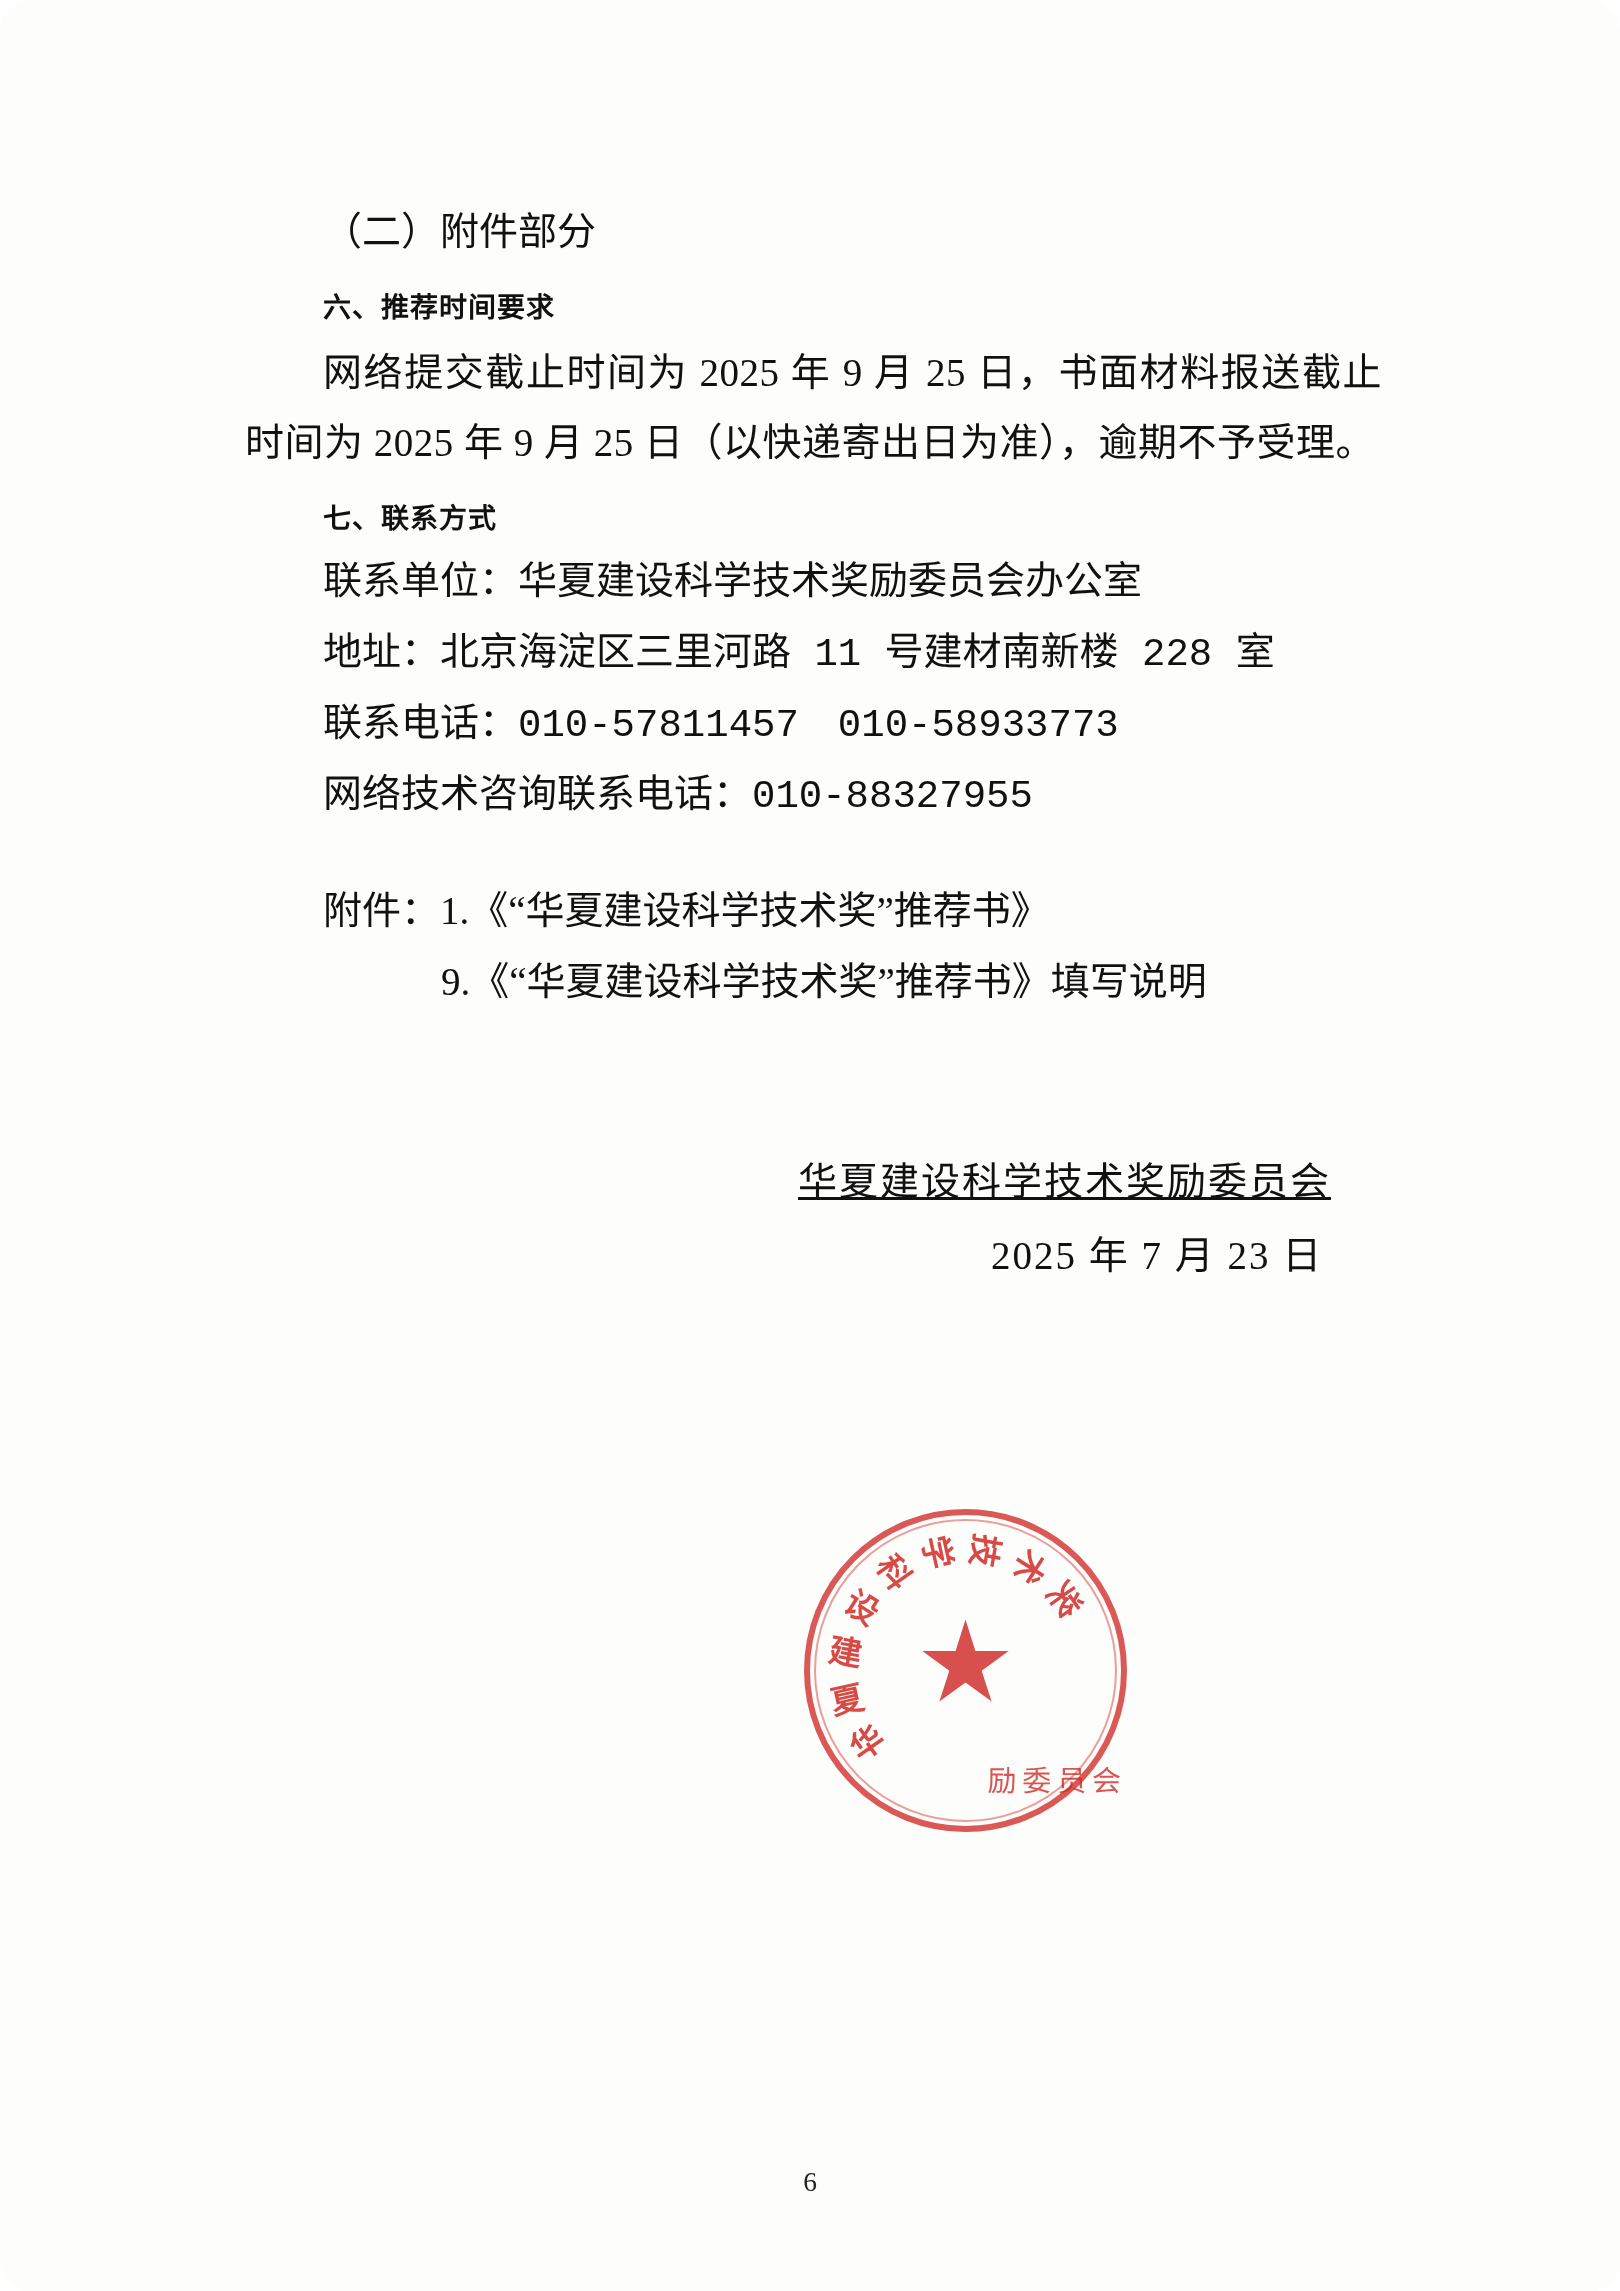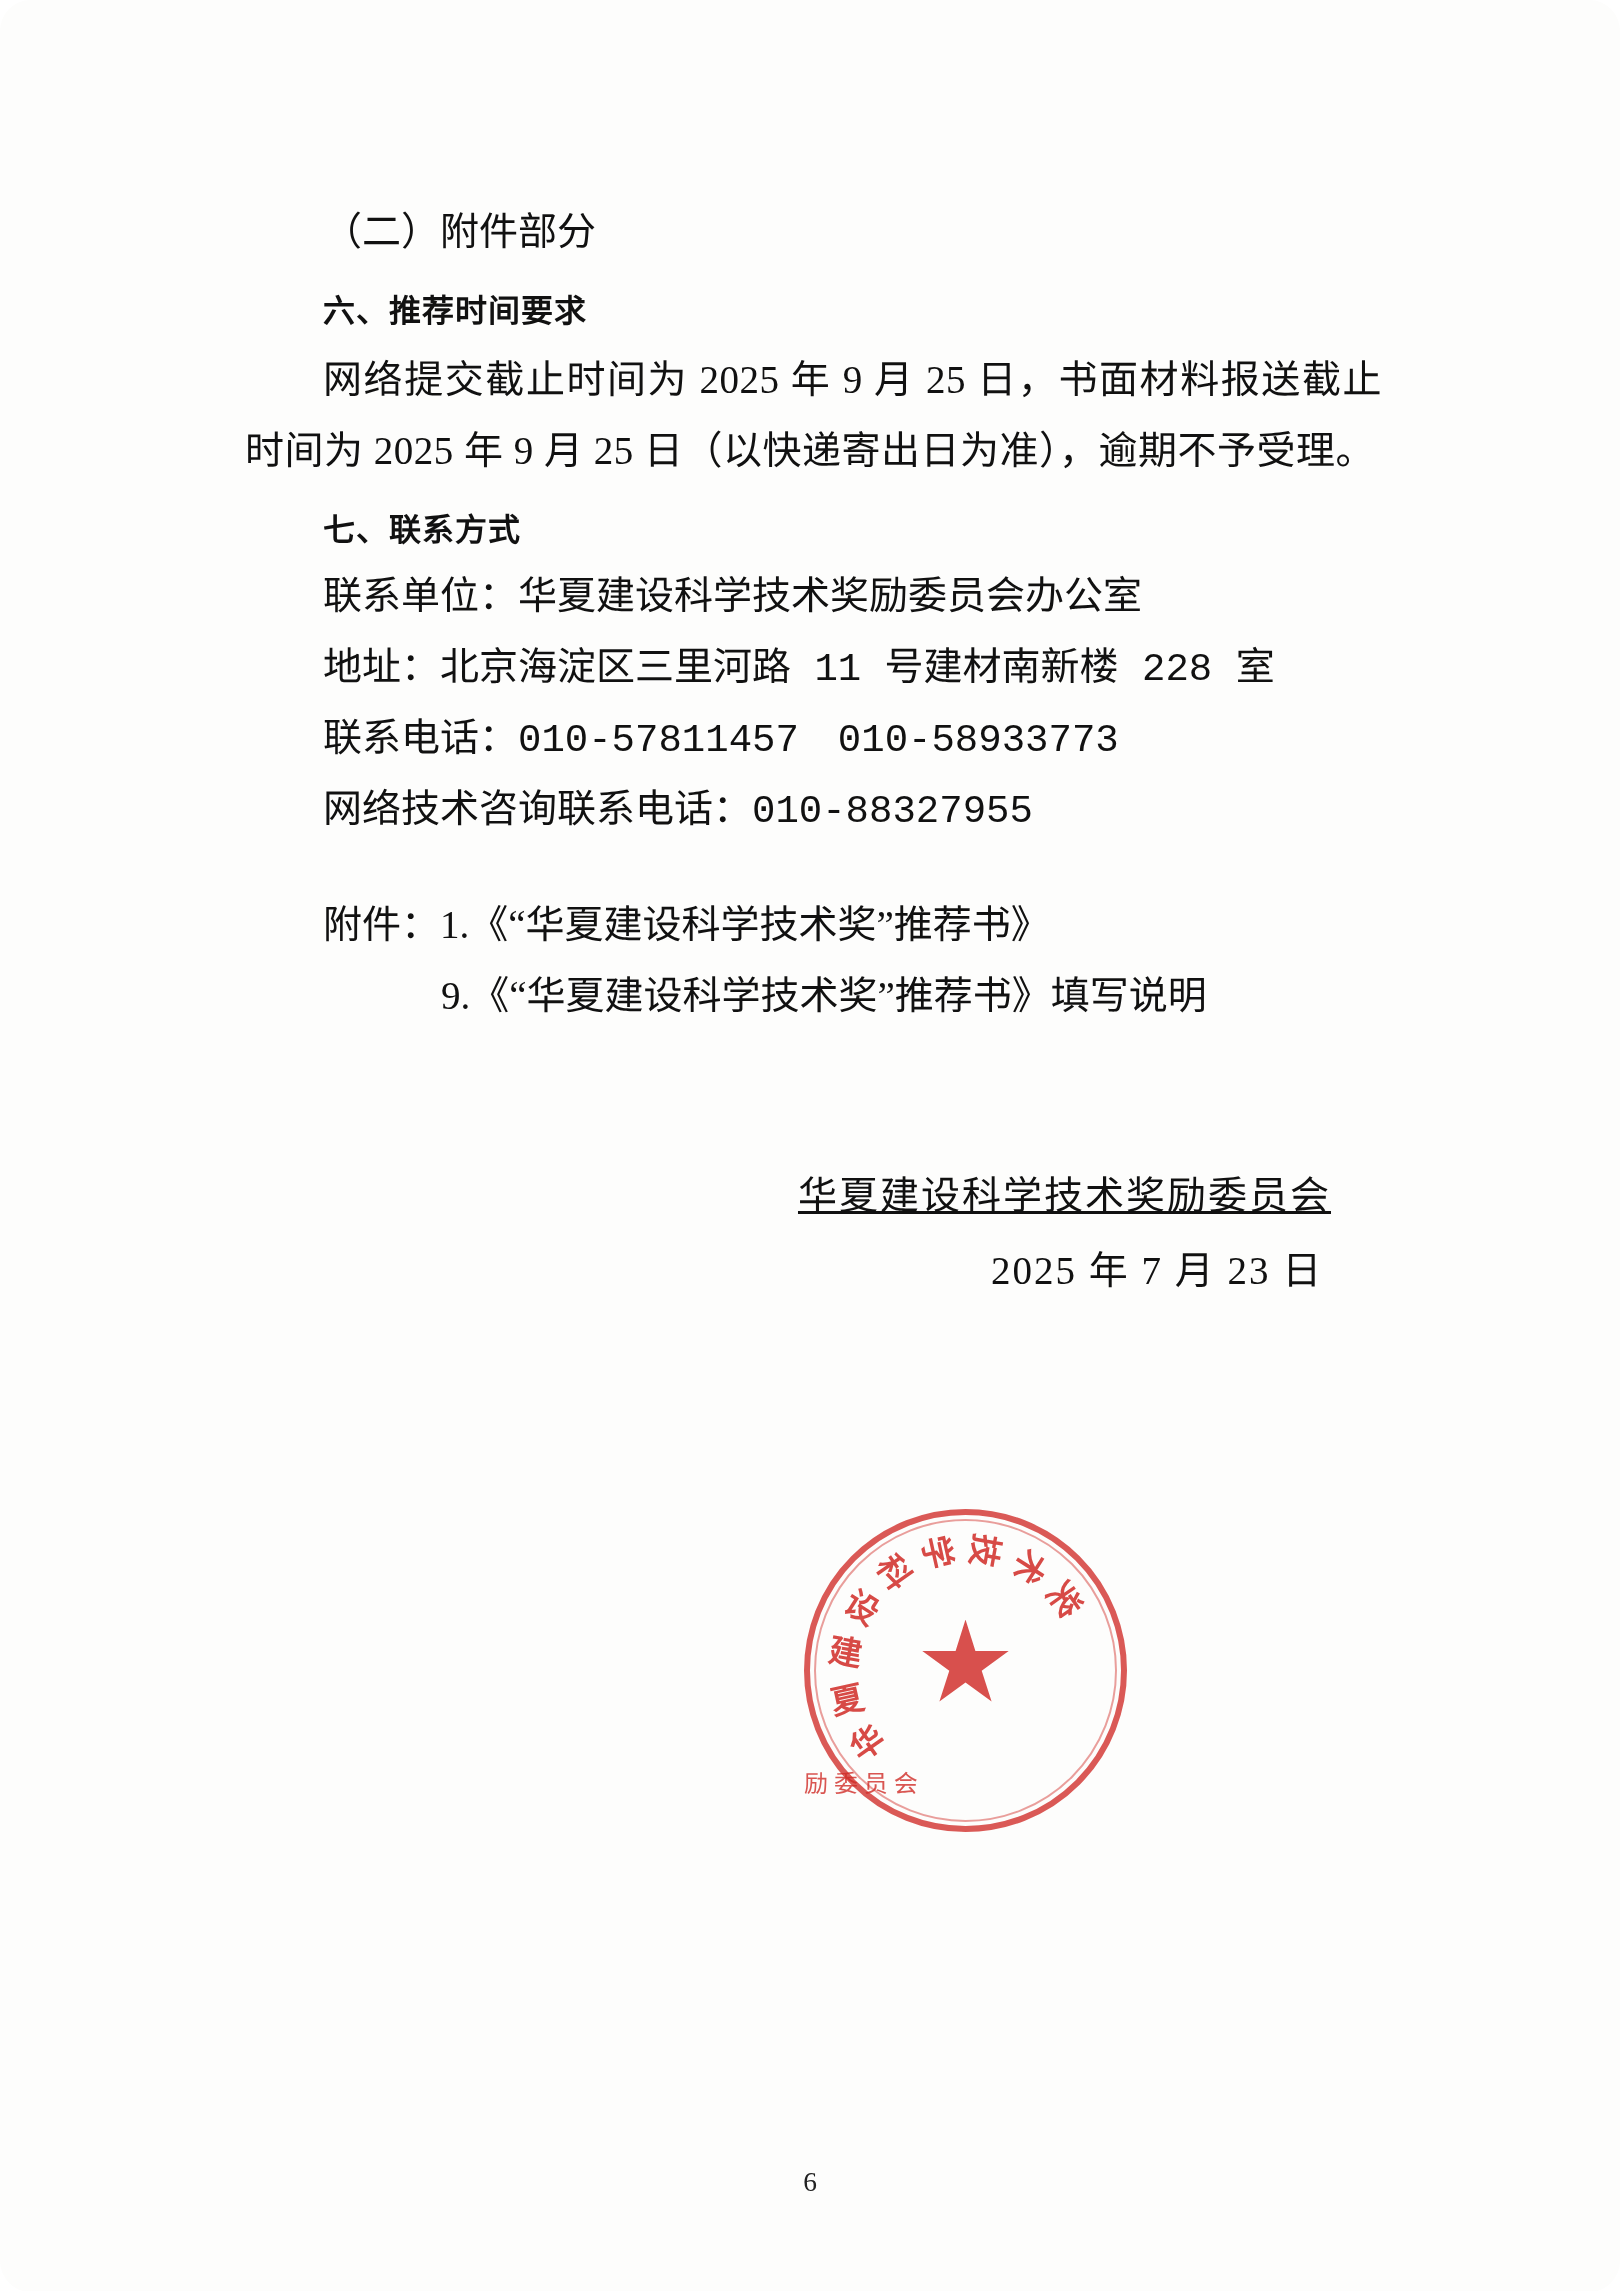--- a/index.html
+++ b/index.html
@@ -29,21 +29,21 @@
     line-height: 1.82;
     letter-spacing: 0.5px;
     margin: 0 0 5.9px 0;
     text-align: justify;
     text-justify: inter-ideograph;
   }
   .indent {
     text-indent: 78px;
   }
   .heading {
-    font-size: 32px;
+    font-size: 28px;
     font-weight: bold;
     line-height: 1.85;
     letter-spacing: 1px;
     margin: 13.7px 0 3.9px 0;
     text-indent: 78px;
     font-family: "DejaVu Sans", "Liberation Sans", sans-serif;
   }
   .sub-heading {
     font-size: 39px;
     line-height: 1.85;
@@ -135,23 +135,23 @@
     font-family: "DejaVu Sans", "Liberation Sans", sans-serif;
     font-weight: bold;
     transform-origin: 0 0;
     white-space: nowrap;
   }
   .seal .bottom-text {
     position: absolute;
     left: 0;
     right: 0;
     bottom: 33px;
-    text-align: left;
+    text-align: right;
     color: rgba(208, 42, 38, 0.8);
-    font-size: 24px;
+    font-size: 29px;
     letter-spacing: 5.9px;
     font-family: "DejaVu Sans", "Liberation Sans", sans-serif;
   }
   .page-number {
     position: absolute;
     left: 0;
     right: 0;
     bottom: 94px;
     text-align: center;
     font-size: 27.4px;

